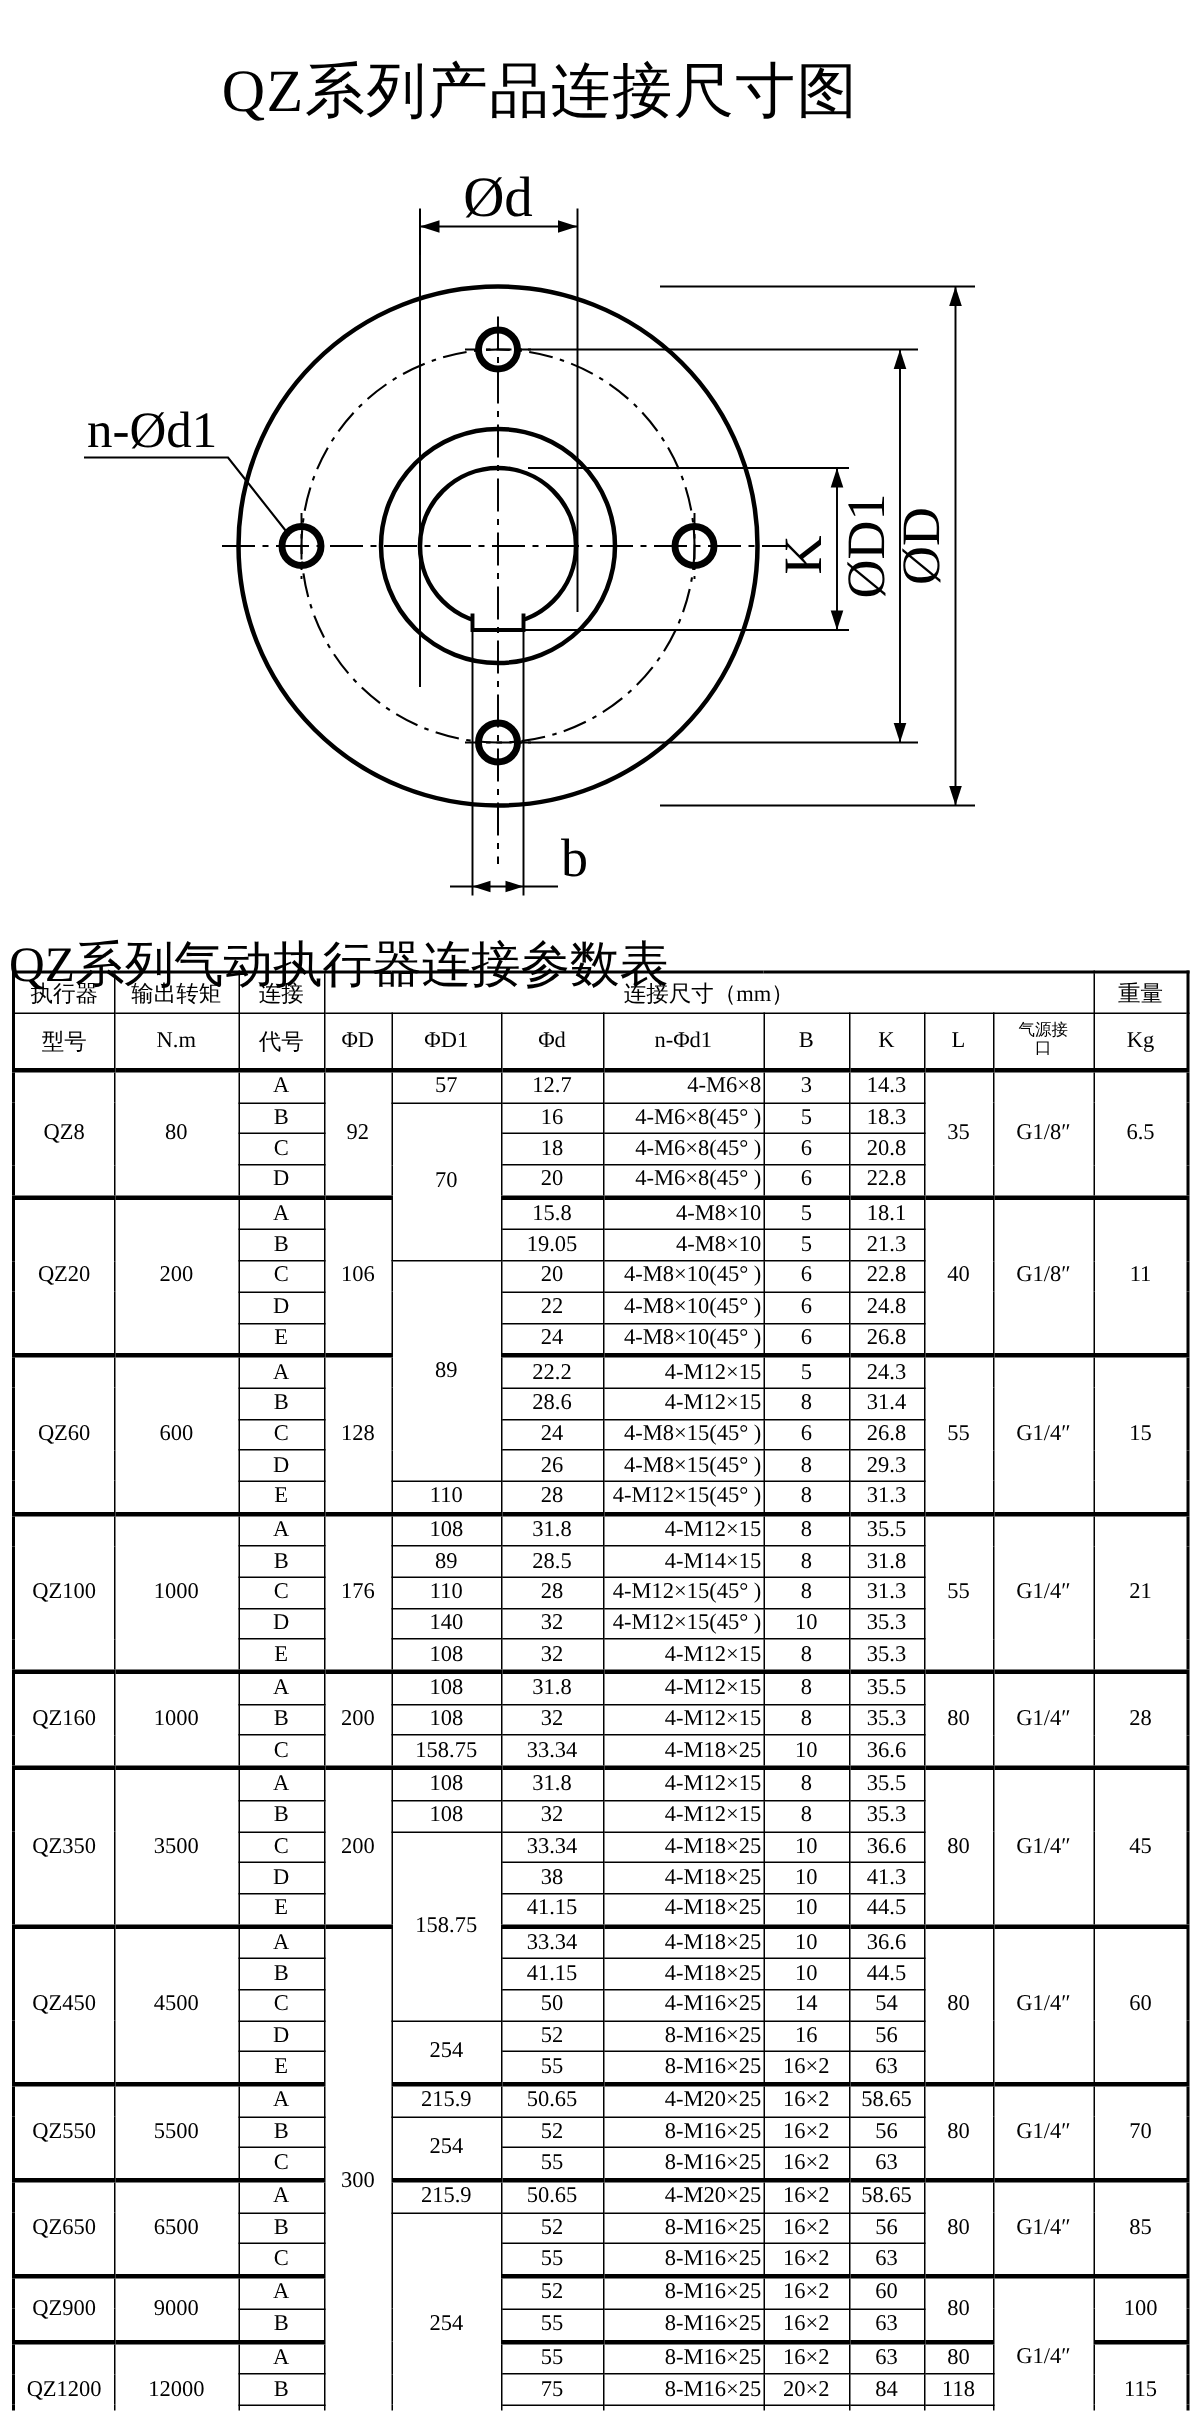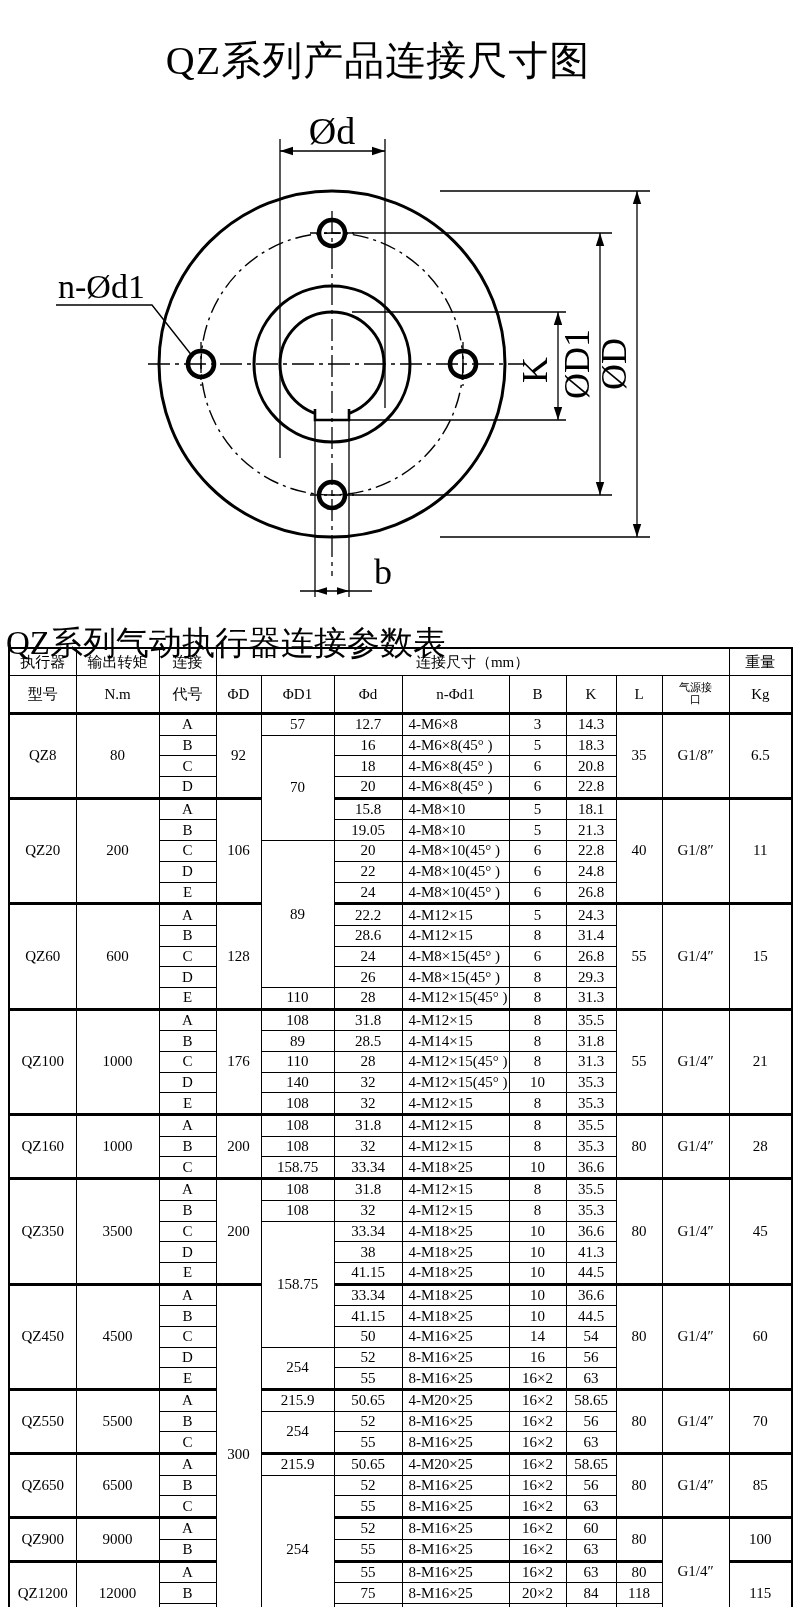--- a/index.html
+++ b/index.html
@@ -1,27 +1,27 @@
 <!DOCTYPE html>
 <html><head>
 <meta charset="utf-8">
 <style>
   html,body{margin:0;padding:0;background:#fff;}
   body{width:800px;height:1607px;position:relative;font-family:"Liberation Serif","DejaVu Serif",serif;color:#000;overflow:hidden;}
-  .page-title{position:absolute;left:0;top:6px;width:720px;text-align:center;font-size:40px;letter-spacing:1px;font-weight:normal;margin-left:18px;}
+  .page-title{position:absolute;left:0;top:6px;width:720px;text-align:center;font-size:40px;letter-spacing:1px;font-weight:normal;}
   .table-title{position:absolute;left:6px;top:594px;font-size:33px;font-weight:normal;}
   .diagram-wrap{position:absolute;left:0;top:108px;width:760px;height:497px;}
   svg text{font-family:"Liberation Serif","DejaVu Serif",serif;fill:#000;}
   .spec-table{position:absolute;left:8px;top:647px;width:785px;border-collapse:collapse;table-layout:fixed;border:2px solid #000;}
   .spec-table th,.spec-table td{border:1px solid #000;text-align:center;font-weight:normal;padding:0 1px;white-space:nowrap;overflow:hidden;}
   .spec-table thead tr.h1 th{height:26px;font-size:15px;margin-left:48px;}
   .spec-table thead tr.h2 th{height:36px;font-size:15px;}
   .spec-table thead tr.h2 th .wrap2{display:inline-block;width:34px;white-space:normal;line-height:1.15;font-size:11px;}
   .spec-table td{height:19.7px;font-size:15px;line-height:1;}
-  .spec-table td.c6{text-align:left;padding-left:6px;}
+  .spec-table td.c6{text-align:right;padding-left:6px;}
   .spec-table tr.gs td{border-top:3px solid #000;}
   .spec-table thead tr.h2 th{border-bottom:2px solid #000;}
 </style>
 </head>
 <body>
 
 <h1 class="page-title">QZ系列产品连接尺寸图</h1>
 
 <div class="diagram-wrap">
 <svg width="760" height="497" viewBox="0 0 760 497">

